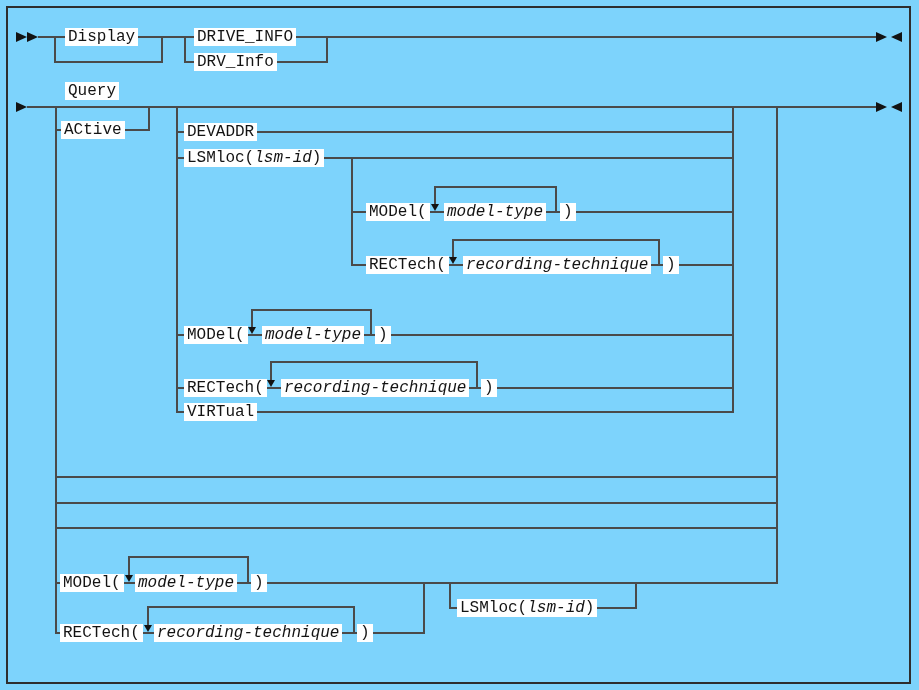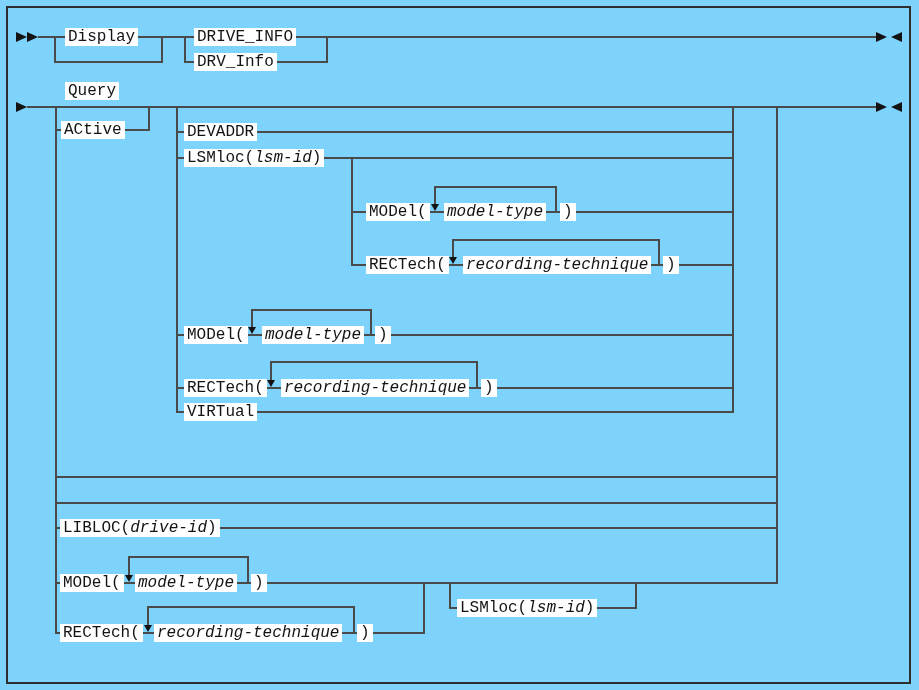--- a/index.html
+++ b/index.html
@@ -87,21 +87,20 @@
   <div class="lbl" style="left:375px;top:326px;">)</div>
 
   <div class="lbl" style="left:184px;top:379px;">RECTech(</div>
   <div class="lbl var" style="left:281px;top:379px;">recording-technique</div>
   <div class="lbl" style="left:481px;top:379px;">)</div>
 
   <div class="lbl" style="left:184px;top:403px;">VIRTual</div>
 
 
 
-  <div class="lbl" style="left:60px;top:519px;"><span>LIBLOC(</span><span class="var">drive-id</span><span>)</span></div>
 
   <div class="lbl" style="left:60px;top:574px;">MODel(</div>
   <div class="lbl var" style="left:135px;top:574px;">model-type</div>
   <div class="lbl" style="left:251px;top:574px;">)</div>
 
   <div class="lbl" style="left:60px;top:624px;">RECTech(</div>
   <div class="lbl var" style="left:154px;top:624px;">recording-technique</div>
   <div class="lbl" style="left:357px;top:624px;">)</div>
 
   <div class="lbl" style="left:457px;top:599px;"><span>LSMloc(</span><span class="var">lsm-id</span><span>)</span></div>

